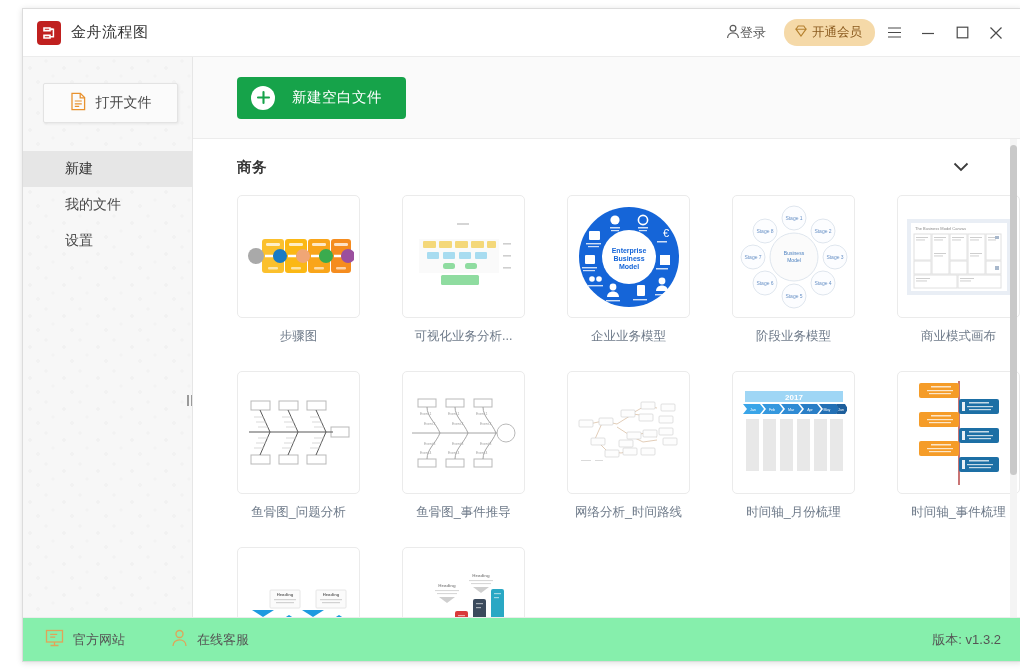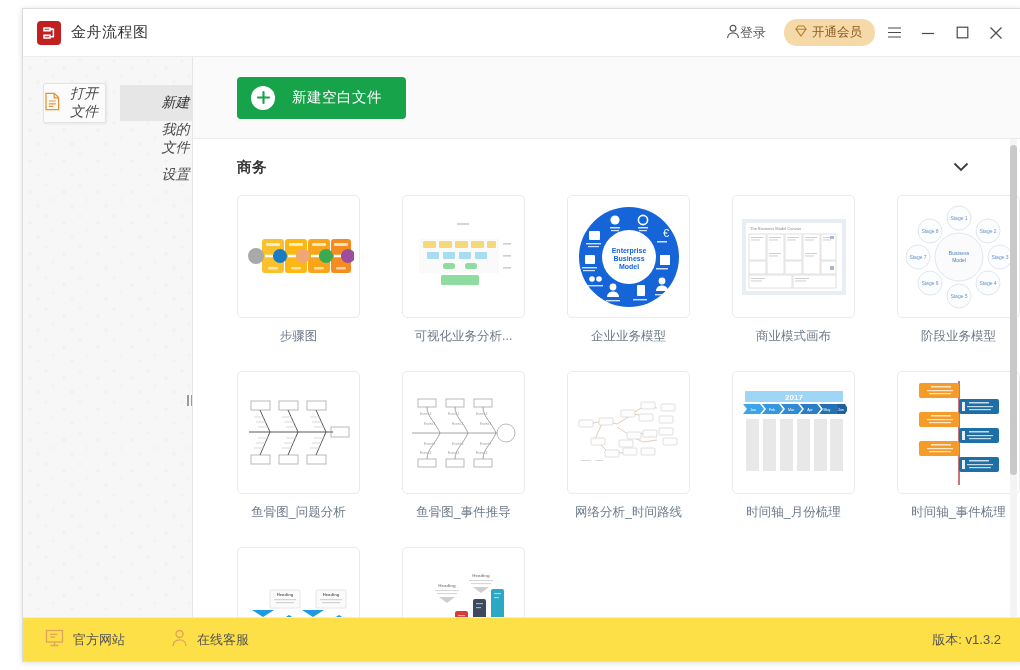--- a/index.html
+++ b/index.html
@@ -71,21 +71,21 @@
     width: 170px; flex: 0 0 170px;
     background-color: #f7f7f7;
     background-image:
       radial-gradient(circle at 7px 11px, rgba(0,0,0,.022) 1.5px, transparent 2px),
       radial-gradient(circle at 23px 4px, rgba(0,0,0,.018) 1.2px, transparent 2px),
       radial-gradient(circle at 15px 25px, rgba(0,0,0,.02) 1.7px, transparent 2px),
       radial-gradient(circle at 30px 19px, rgba(0,0,0,.016) 1.3px, transparent 2px);
     background-size: 34px 31px, 34px 31px, 34px 31px, 34px 31px;
     border-right: 1px solid #e6e6e6;
     position: relative;
-    display: flex; flex-direction: row; font-style: italic;
+    display: flex; flex-direction: column;
   }
   .open-file-btn {
     margin: 26px 14px 0 20px;
     height: 40px;
     background: #fbfbfb;
     border: 1px solid #e3e3e3;
     border-radius: 2px;
     box-shadow: 1px 1px 3px rgba(0,0,0,.07);
     display: flex; align-items: center; justify-content: center;
     gap: 9px;
@@ -193,21 +193,21 @@
   }
   .vtrack {
     position: absolute; right: 4px; top: 0; bottom: 0;
     width: 7px; background: #f4f4f4;
   }
 
   
   .footer {
     flex: 0 0 44px; height: 44px;
     border-top: 1px solid #ececec;
-    background: #fde047;
+    background: #86efac;
     display: flex; align-items: center;
     padding: 0 20px 0 22px;
   }
   .foot-link {
     display: flex; align-items: center; gap: 9px;
     font-size: 13px; color: #555555;
     cursor: pointer;
     margin-right: 46px;
   }
   .foot-sp { flex: 1 1 auto; }
@@ -423,20 +423,51 @@
                       <rect x="11" y="40" width="15" height="1.4" opacity=".8"></rect>
                       <rect x="13" y="43" width="11" height="1.2" opacity=".8"></rect>
                   </g>
                 </svg>
               </div>
               <div class="card-label">企业业务模型</div>
             </div>
 
             <div class="card">
               <div class="thumb">
+                <svg width="108" height="104" viewBox="0 0 108 104">
+                  <circle cx="54" cy="52" r="24" fill="#fbfbfb" stroke="#dfe6ee"></circle>
+                  <text x="54" y="50" text-anchor="middle" fill="#4a7fbf" font-size="5">Business</text>
+                  <text x="54" y="57" text-anchor="middle" fill="#4a7fbf" font-size="5">Model</text>
+                  <g stroke="#dfe6ee" fill="#fcfdff">
+                    <circle cx="54" cy="13" r="12"></circle>
+                      <circle cx="83" cy="26" r="12"></circle>
+                    <circle cx="95" cy="52" r="12"></circle>
+                      <circle cx="83" cy="78" r="12"></circle>
+                    <circle cx="54" cy="91" r="12"></circle>
+                      <circle cx="25" cy="78" r="12"></circle>
+                    <circle cx="13" cy="52" r="12"></circle>
+                      <circle cx="25" cy="26" r="12"></circle>
+                  </g>
+                  <g fill="#6b93c7" font-size="5" text-anchor="middle" font-family="Liberation Sans, sans-serif">
+                    <text x="54" y="15">Stage 1</text>
+                      <text x="83" y="28">Stage 2</text>
+                    <text x="95" y="54">Stage 3</text>
+                      <text x="83" y="80">Stage 4</text>
+                    <text x="54" y="93">Stage 5</text>
+                      <text x="25" y="80">Stage 6</text>
+                    <text x="13" y="54">Stage 7</text>
+                      <text x="25" y="28">Stage 8</text>
+                  </g>
+                </svg>
+              </div>
+              <div class="card-label">阶段业务模型</div>
+            </div>
+
+            <div class="card">
+              <div class="thumb">
                 <svg width="104" height="76" viewBox="0 0 104 76">
                   <rect x="0" y="0" width="104" height="76" fill="#e9eef5"></rect>
                   <rect x="4" y="4" width="96" height="68" fill="#ffffff"></rect>
                   <text x="8" y="11" fill="#8a8a8a" font-size="4" font-family="Liberation Sans, sans-serif">The Business Model Canvas</text>
                   <g stroke="#e0e0e0" fill="none">
                     <rect x="7" y="15" width="17" height="26"></rect>
                       <rect x="25" y="15" width="17" height="40"></rect>
                     <rect x="43" y="15" width="17" height="26"></rect>
                       <rect x="61" y="15" width="17" height="40"></rect>
                     <rect x="79" y="15" width="15" height="26"></rect>
@@ -468,51 +499,20 @@
                   </g>
                   <rect x="88" y="17" width="4" height="3" fill="#a8b8cc"></rect>
                   <rect x="88" y="47" width="4" height="4" fill="#a8b8cc"></rect>
                 </svg>
               </div>
               <div class="card-label">商业模式画布</div>
             </div>
 
             <div class="card">
               <div class="thumb">
-                <svg width="108" height="104" viewBox="0 0 108 104">
-                  <circle cx="54" cy="52" r="24" fill="#fbfbfb" stroke="#dfe6ee"></circle>
-                  <text x="54" y="50" text-anchor="middle" fill="#4a7fbf" font-size="5">Business</text>
-                  <text x="54" y="57" text-anchor="middle" fill="#4a7fbf" font-size="5">Model</text>
-                  <g stroke="#dfe6ee" fill="#fcfdff">
-                    <circle cx="54" cy="13" r="12"></circle>
-                      <circle cx="83" cy="26" r="12"></circle>
-                    <circle cx="95" cy="52" r="12"></circle>
-                      <circle cx="83" cy="78" r="12"></circle>
-                    <circle cx="54" cy="91" r="12"></circle>
-                      <circle cx="25" cy="78" r="12"></circle>
-                    <circle cx="13" cy="52" r="12"></circle>
-                      <circle cx="25" cy="26" r="12"></circle>
-                  </g>
-                  <g fill="#6b93c7" font-size="5" text-anchor="middle" font-family="Liberation Sans, sans-serif">
-                    <text x="54" y="15">Stage 1</text>
-                      <text x="83" y="28">Stage 2</text>
-                    <text x="95" y="54">Stage 3</text>
-                      <text x="83" y="80">Stage 4</text>
-                    <text x="54" y="93">Stage 5</text>
-                      <text x="25" y="80">Stage 6</text>
-                    <text x="13" y="54">Stage 7</text>
-                      <text x="25" y="28">Stage 8</text>
-                  </g>
-                </svg>
-              </div>
-              <div class="card-label">阶段业务模型</div>
-            </div>
-
-            <div class="card">
-              <div class="thumb">
                 <svg width="108" height="80" viewBox="0 0 108 80">
                   <g stroke="#b9b9b9" fill="#ffffff">
                     <rect x="6" y="8" width="19" height="9"></rect>
                       <rect x="34" y="8" width="19" height="9"></rect>
                       <rect x="62" y="8" width="19" height="9"></rect>
                     <rect x="6" y="62" width="19" height="9"></rect>
                       <rect x="34" y="62" width="19" height="9"></rect>
                       <rect x="62" y="62" width="19" height="9"></rect>
                     <rect x="86" y="34" width="18" height="10"></rect>
                   </g>

